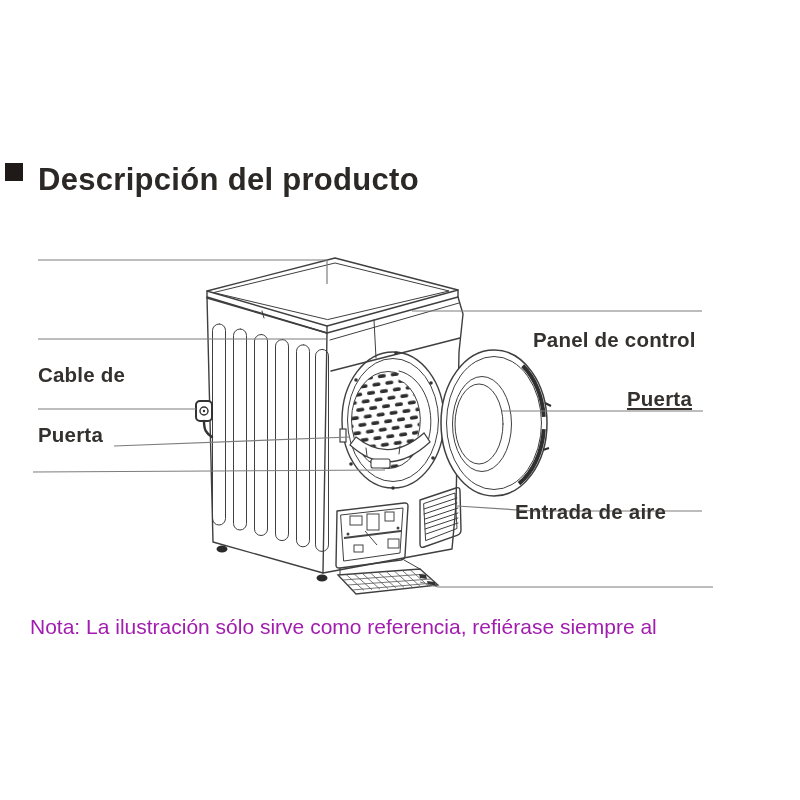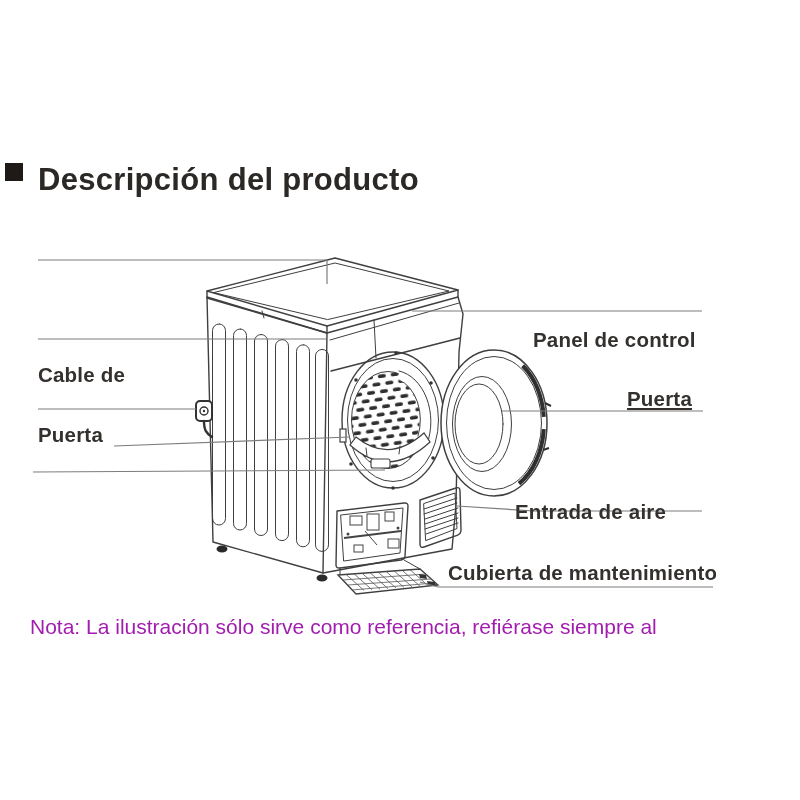--- a/index.html
+++ b/index.html
@@ -157,19 +157,16 @@
 
   <div class="callout" style="left:533px;top:285px;margin-top:42px;">
     <span>Panel de control</span>
   </div>
   <div class="callout" style="left:627px;top:386px;text-decoration:underline;">
     <span>Puerta</span>
   </div>
   <div class="callout" style="left:515px;top:487px;margin-top:12px;">
     <span>Entrada de aire</span>
   </div>
-  <div class="callout" style="left:448px;top:560px;">
-    <span>Cubierta de mantenimiento</span>
-  </div>
 
   <div class="note-line" style="left:30px;top:615px;">Nota: La ilustración sólo sirve como referencia, refiérase siempre al</div>
 
 </div>
 
 </body></html>

